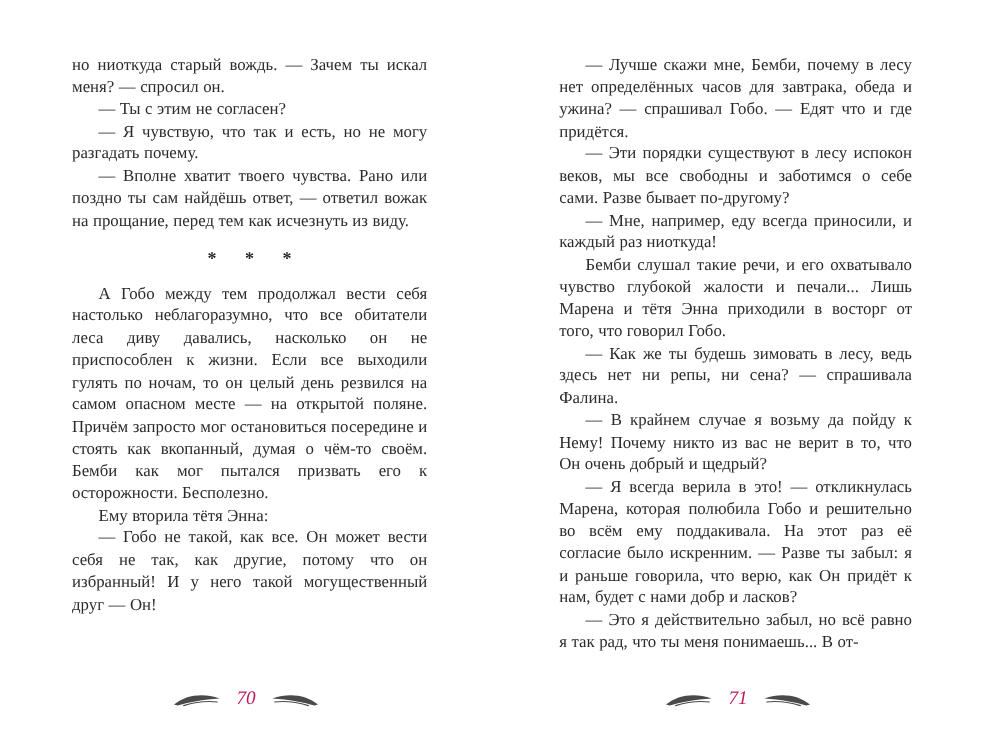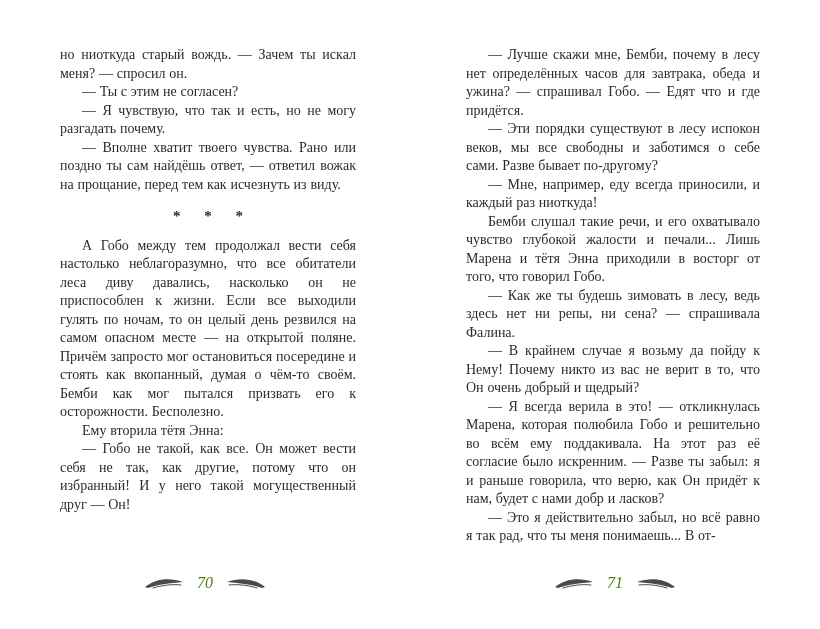--- a/index.html
+++ b/index.html
@@ -48,21 +48,21 @@
     bottom: 38px;
     left: 0; width: 100%;
     display: flex;
     align-items: center;
     justify-content: center;
     gap: 12px;
   }
   .pagenum {
     font-style: italic;
     font-size: 16px;
-    color: #4d7c0f;
+    color: #be185d;
     line-height: 16px;
   }
   .leaf { display: block; }
   .leaf.flip { transform: scaleX(-1); }
 </style>
 </head>
 <body>
 
 <div class="spread">
 

